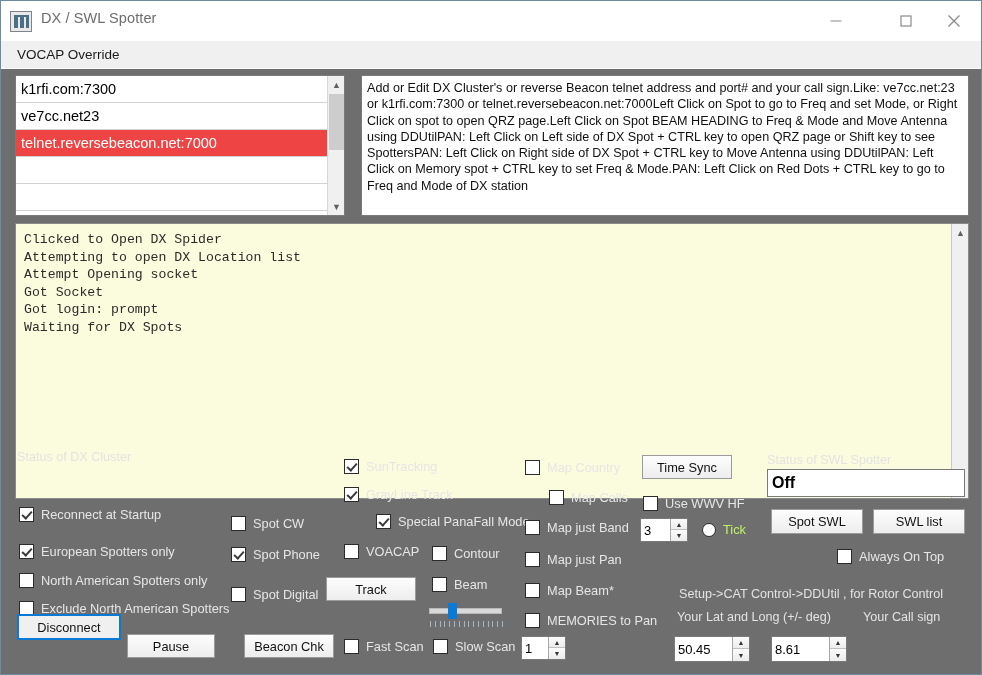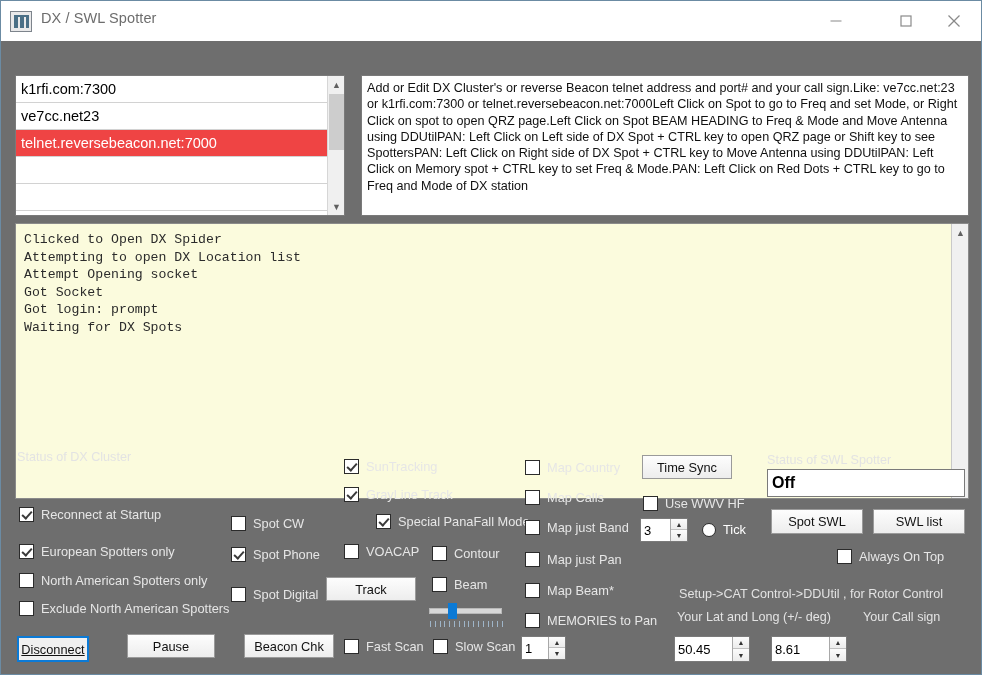--- a/index.html
+++ b/index.html
@@ -173,21 +173,21 @@
   .cb .cbl {
     margin-left: 7px;
     font-size: 12.8px; color: #e6e6e6;
   }
 
   .rb { position: absolute; display: flex; align-items: center; white-space: nowrap; }
   .rb .circle {
     width: 14px; height: 14px; border-radius: 50%;
     background: #ffffff; border: 1px solid #2b2b2b; flex: 0 0 auto;
   }
-  .rb .rbl { margin-left: 7px; font-size: 12.8px; color: #ffffff; }
+  .rb .rbl { margin-left: 7px; font-size: 12.8px; color: #bef264; }
 
   .btn {
     position: absolute;
     background: linear-gradient(#fdfdfd, #ededed);
     border: 1px solid #9a9a9a;
     font-size: 12.8px; color: #111;
     display: flex; align-items: center; justify-content: center;
     white-space: nowrap;
     cursor: default;
   }
@@ -267,20 +267,23 @@
         </svg>
     </div>
     <div class="winbtn" id="btn-close">
       <svg width="14" height="14" viewBox="0 0 14 14">
         <line x1="1.5" y1="1.5" x2="12.5" y2="12.5" stroke="#8a8a8a" stroke-width="1.2"></line>
         <line x1="12.5" y1="1.5" x2="1.5" y2="12.5" stroke="#8a8a8a" stroke-width="1.2"></line>
       </svg>
     </div>
   </div>
 
+  <div class="menubar">
+    <div class="menu-item">VOCAP Override</div>
+  </div>
 
   <div class="body-area">
 
     <div class="listbox">
       <div class="list-items">
         <div class="list-item">k1rfi.com:7300</div>
         <div class="list-item">ve7cc.net23</div>
         <div class="list-item selected" style="background: #ef4444;">telnet.reversebeacon.net:7000</div>
         <div class="list-item"></div>
         <div class="list-item"></div>
@@ -405,21 +408,21 @@
       <div class="arrows">
         <div>▲</div>
         <div>▼</div>
       </div>
     </div>
 
     <div class="cb" style="left:524px; top:391px;">
       <span class="box"></span>
       <span class="cbl">Map Country</span>
     </div>
-    <div class="cb" style="left:524px; top:421px;">
+    <div class="cb" style="left:548px; top:421px;">
       <span class="box"></span>
       <span class="cbl">Map Calls</span>
     </div>
     <div class="cb" style="left:524px; top:451px;">
       <span class="box"></span>
       <span class="cbl">Map just Band</span>
     </div>
     <div class="cb" style="left:524px; top:483px;">
       <span class="box"></span>
       <span class="cbl">Map just Pan</span>
@@ -476,18 +479,18 @@
       </div>
     </div>
     <div class="spin" style="left:770px; top:567px; width:76px; height:26px;">
       <div class="val">8.61</div>
       <div class="arrows">
         <div>▲</div>
         <div>▼</div>
       </div>
     </div>
 
-    <div class="btn focused" style="left:16px; top:567px; width:72px; height:26px;text-decoration:underline;">Disconnect</div>
+    <div class="btn focused" style="left:16px; top:545px; width:104px; height:26px;">Disconnect</div>
     <div class="btn" style="left:126px; top:565px; width:88px; height:24px;">Pause</div>
     <div class="btn" style="left:243px; top:565px; width:90px; height:24px;">Beacon Chk</div>
 
   </div>
 </div>
 
 </body></html>

